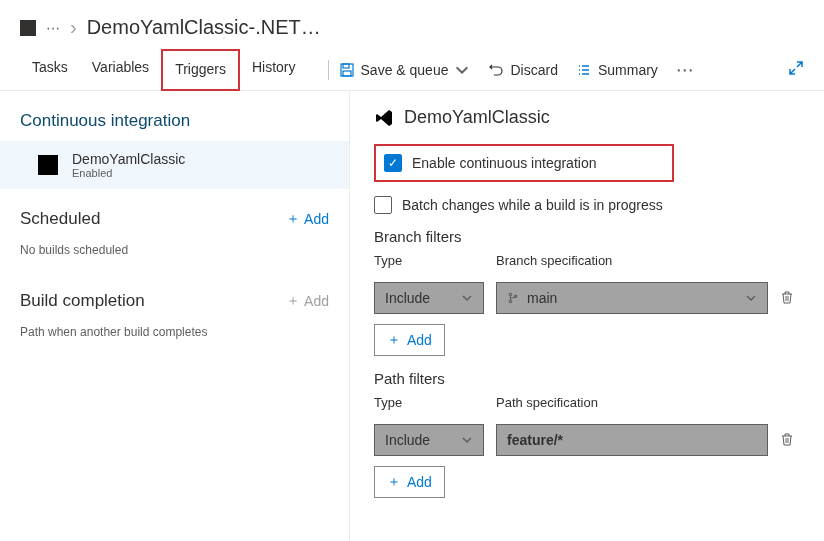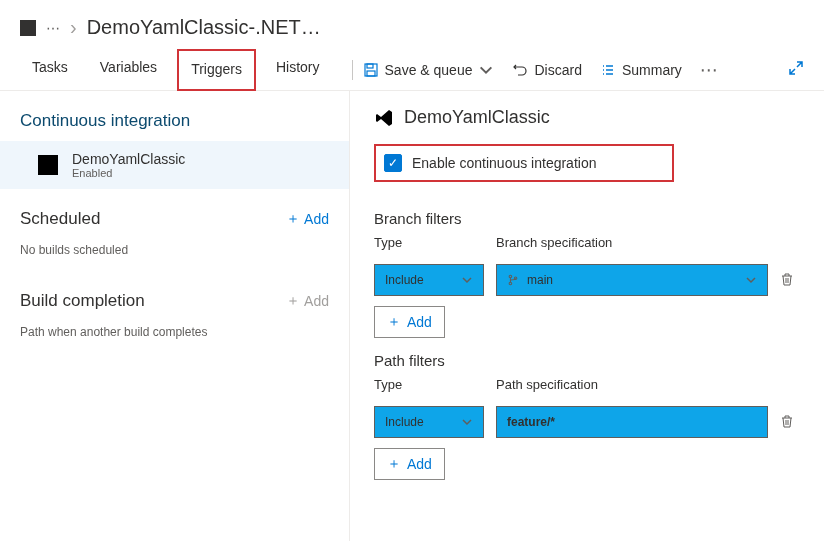--- a/index.html
+++ b/index.html
@@ -5,21 +5,21 @@
     * { box-sizing: border-box; margin: 0; padding: 0; }
     body { font-family: "Segoe UI", -apple-system, sans-serif; font-size: 14px; color: #323130; background: #fff; width: 824px; height: 541px; overflow: hidden; }
 
     .breadcrumb { display: flex; align-items: center; gap: 10px; padding: 16px 20px 10px; font-size: 20px; color: #605e5c; }
     .breadcrumb .bc-icon { width: 16px; height: 16px; background: #323130; }
     .breadcrumb .bc-dots { font-size: 14px; color: #605e5c; }
     .breadcrumb .bc-sep { color: #a19f9d; }
     .breadcrumb .bc-current { color: #323130; }
 
     .tabs-row { display: flex; align-items: center; padding: 0 20px; border-bottom: 1px solid #edebe9; }
-    .tabs { display: flex; gap: 8px; }
+    .tabs { display: flex; gap: 0; }
     .tab { padding: 10px 12px 12px; font-size: 14px; color: #323130; cursor: pointer; border-bottom: 2px solid transparent; }
     .tab.active { border: 2px solid #d13438; border-bottom: 2px solid #d13438; margin-bottom: -1px; }
     .tabs-divider { width: 1px; height: 20px; background: #c8c6c4; margin: 0 10px 0 20px; }
     .toolbar { display: flex; align-items: center; gap: 18px; flex: 1; }
     .toolbar-btn { display: flex; align-items: center; gap: 6px; font-size: 14px; color: #323130; cursor: pointer; padding: 4px 0; }
     .toolbar-btn svg { width: 16px; height: 16px; }
     .toolbar-more { font-size: 18px; color: #605e5c; cursor: pointer; letter-spacing: 2px; }
     .expand-icon { margin-left: auto; cursor: pointer; color: #0078d4; }
 
     .main { display: flex; }
@@ -42,21 +42,21 @@
     .chk-row { display: flex; align-items: center; gap: 10px; margin-bottom: 14px; }
     .chk-row.boxed { border: 2px solid #d13438; padding: 8px 76px 8px 8px; display: inline-flex; }
     .chk { width: 18px; height: 18px; border: 1px solid #605e5c; border-radius: 2px; display: flex; align-items: center; justify-content: center; background: #fff; cursor: pointer; }
     .chk.checked { background: #0078d4; border-color: #0078d4; color: #fff; font-size: 12px; }
     .filters-title { font-size: 15px; margin: 14px 0 8px; }
     .filter-row { display: flex; align-items: center; gap: 12px; margin-bottom: 10px; }
     .col-label { font-size: 13px; color: #323130; margin-bottom: 4px; }
     .col-type { width: 110px; }
     .col-spec { flex: 1; }
     .col-del { width: 20px; }
-    .select-box, .input-box { border: 1px solid #605e5c; height: 32px; display: flex; align-items: center; padding: 0 10px; font-size: 12px; background: #0ea5e9; justify-content: space-between; cursor: pointer; }
+    .select-box, .input-box { border: 1px solid #605e5c; height: 32px; display: flex; align-items: center; padding: 0 10px; font-size: 14px; background: #a3a3a3; justify-content: space-between; cursor: pointer; }
     .input-box { cursor: text; font-weight: bold; }
     .select-box svg { width: 12px; height: 12px; }
     .branch-box { gap: 8px; justify-content: flex-start; }
     .branch-box .spacer { flex: 1; }
     .trash { color: #605e5c; cursor: pointer; }
     .add-btn { display: inline-flex; align-items: center; gap: 6px; border: 1px solid #8a8886; padding: 6px 12px; color: #0078d4; font-size: 14px; cursor: pointer; background: #fff; }
   </style>
 </head>
 <body>
 
@@ -143,20 +143,24 @@
           <path d="M15 2l3 2v12l-3 2-8-7-4 3-1-1V7l1-1 4 3 8-7z"></path>
         </svg>
       <span>DemoYamlClassic</span>
     </div>
 
     <div class="chk-row boxed">
       <div class="chk checked">✓</div>
       <span>Enable continuous integration</span>
     </div>
 
+    <div class="chk-row">
+      <div class="chk"></div>
+      <span>Batch changes while a build is in progress</span>
+    </div>
 
     <div class="filters-title">Branch filters</div>
     <div class="filter-row">
       <div class="col-type col-label">Type</div>
       <div class="col-spec col-label">Branch specification</div>
       <div class="col-del"></div>
     </div>
     <div class="filter-row">
       <div class="col-type">
         <div class="select-box">

